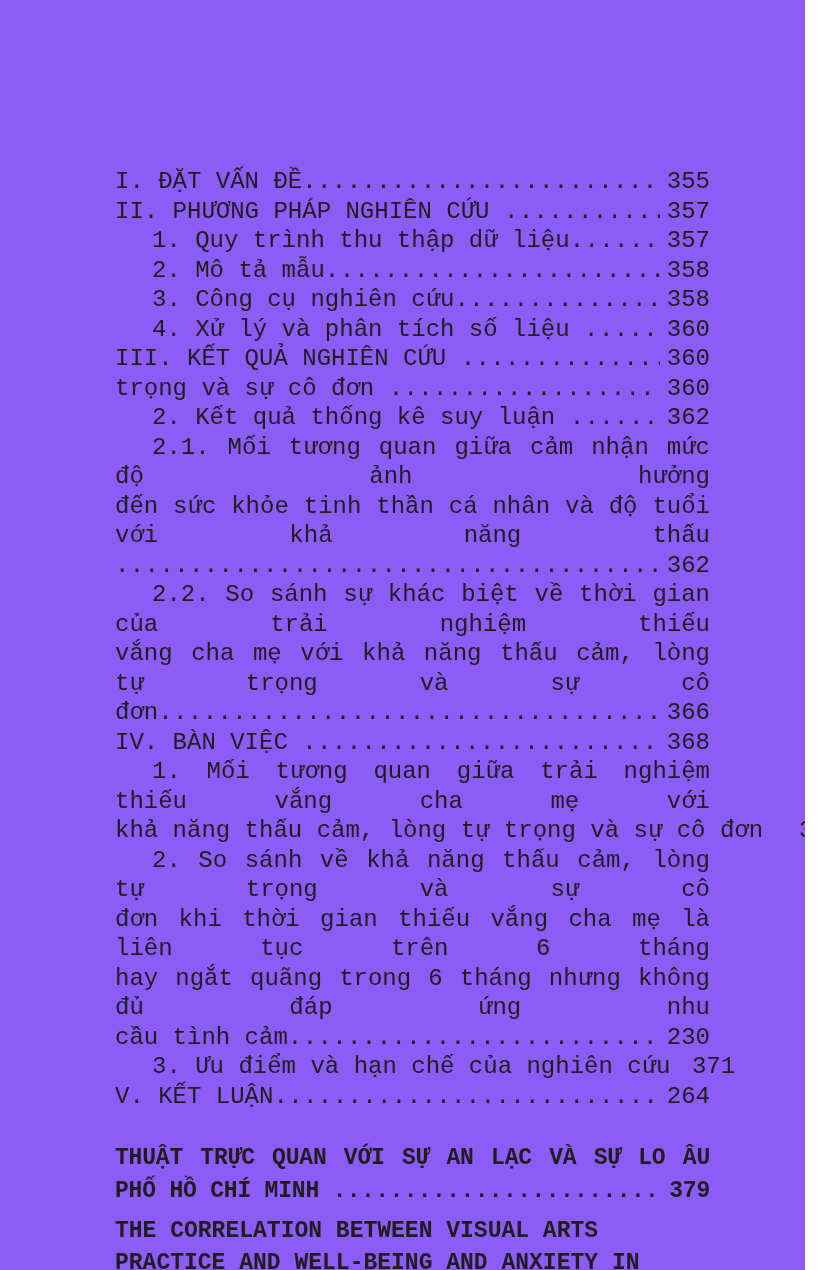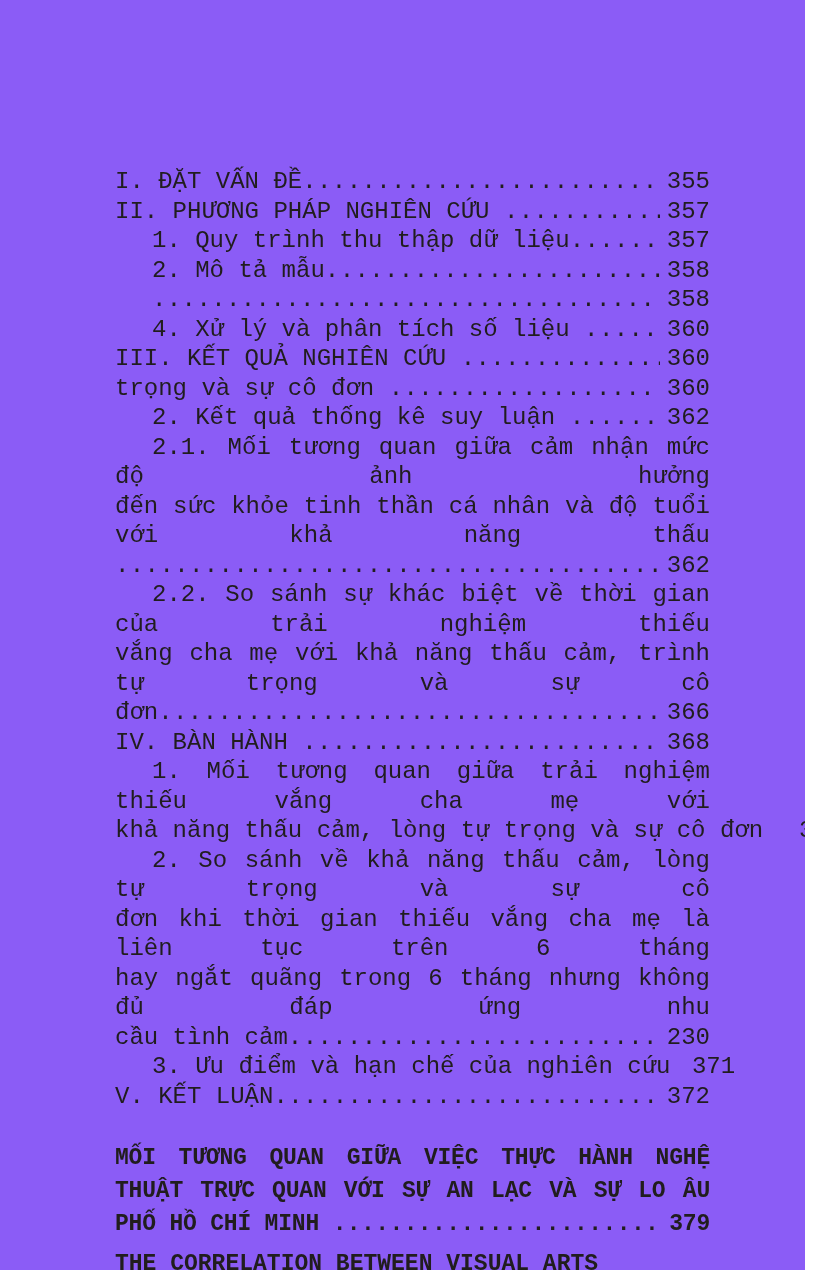--- a/index.html
+++ b/index.html
@@ -98,20 +98,21 @@
         </div>
         <div class="entry sub">
           <div class="toc-line leader pad">
             <span class="lt">2. Mô tả mẫu</span>
             <span class="dots">....................................................................................................................................................................................................................................................................</span>
             <span class="pg">358</span>
           </div>
         </div>
         <div class="entry sub">
           <div class="toc-line leader pad">
+            <span class="lt">3. Công cụ nghiên cứu</span>
             <span class="dots">....................................................................................................................................................................................................................................................................</span>
             <span class="pg">358</span>
           </div>
         </div>
         <div class="entry sub">
           <div class="toc-line leader pad">
             <span class="lt">4. Xử lý và phân tích số liệu </span>
             <span class="dots">....................................................................................................................................................................................................................................................................</span>
             <span class="pg">360</span>
           </div>
@@ -140,30 +141,30 @@
         <div class="entry sub">
           <div class="toc-line mid indent">2.1. Mối tương quan giữa cảm nhận mức độ ảnh hưởng</div>
           <div class="toc-line mid">đến sức khỏe tinh thần cá nhân và độ tuổi với khả năng thấu</div>
           <div class="toc-line leader">
             <span class="dots">....................................................................................................................................................................................................................................................................</span>
             <span class="pg">362</span>
           </div>
         </div>
         <div class="entry sub">
           <div class="toc-line mid indent">2.2. So sánh sự khác biệt về thời gian của trải nghiệm thiếu</div>
-          <div class="toc-line mid">vắng cha mẹ với khả năng thấu cảm, trình tự trọng và sự cô</div>
+          <div class="toc-line mid">vắng cha mẹ với khả năng thấu cảm, lòng tự trọng và sự cô</div>
           <div class="toc-line leader">
             <span class="lt">đơn</span>
             <span class="dots">....................................................................................................................................................................................................................................................................</span>
             <span class="pg">366</span>
           </div>
         </div>
         <div class="entry">
           <div class="toc-line leader">
-            <span class="lt">IV. BÀN HÀNH </span>
+            <span class="lt">IV. BÀN VIỆC </span>
             <span class="dots">....................................................................................................................................................................................................................................................................</span>
             <span class="pg">368</span>
           </div>
         </div>
         <div class="entry sub">
           <div class="toc-line mid indent">1. Mối tương quan giữa trải nghiệm thiếu vắng cha mẹ với</div>
           <div class="toc-line leader">
             <span class="lt">khả năng thấu cảm, lòng tự trọng và sự cô đơn  </span>
             <span class="dots">....................................................................................................................................................................................................................................................................</span>
             <span class="pg">368</span>
@@ -183,26 +184,25 @@
           <div class="toc-line leader pad">
             <span class="lt">3. Ưu điểm và hạn chế của nghiên cứu </span>
             <span class="dots">....................................................................................................................................................................................................................................................................</span>
             <span class="pg">371</span>
           </div>
         </div>
         <div class="entry">
           <div class="toc-line leader">
             <span class="lt">V. KẾT LUẬN</span>
             <span class="dots">....................................................................................................................................................................................................................................................................</span>
-            <span class="pg">372</span>
+            <span class="pg">264</span>
           </div>
         </div>
       </div>
     <div class="vi-block">
-        <div class="toc-line mid">MỐI TƯƠNG QUAN GIỮA VIỆC THỰC HÀNH NGHỆ</div>
         <div class="toc-line mid">THUẬT TRỰC QUAN VỚI SỰ AN LẠC VÀ SỰ LO ÂU</div>
         <div class="toc-line leader">
           <span class="lt">PHỐ HỒ CHÍ MINH </span>
           <span class="dots">....................................................................................................................................................................................................................................................................</span>
           <span class="pg">379</span>
         </div>
       </div>
     <div class="en-block">
         <div class="en-line">THE CORRELATION BETWEEN VISUAL ARTS</div>
         <div class="en-line">PRACTICE AND WELL-BEING AND ANXIETY IN</div>

